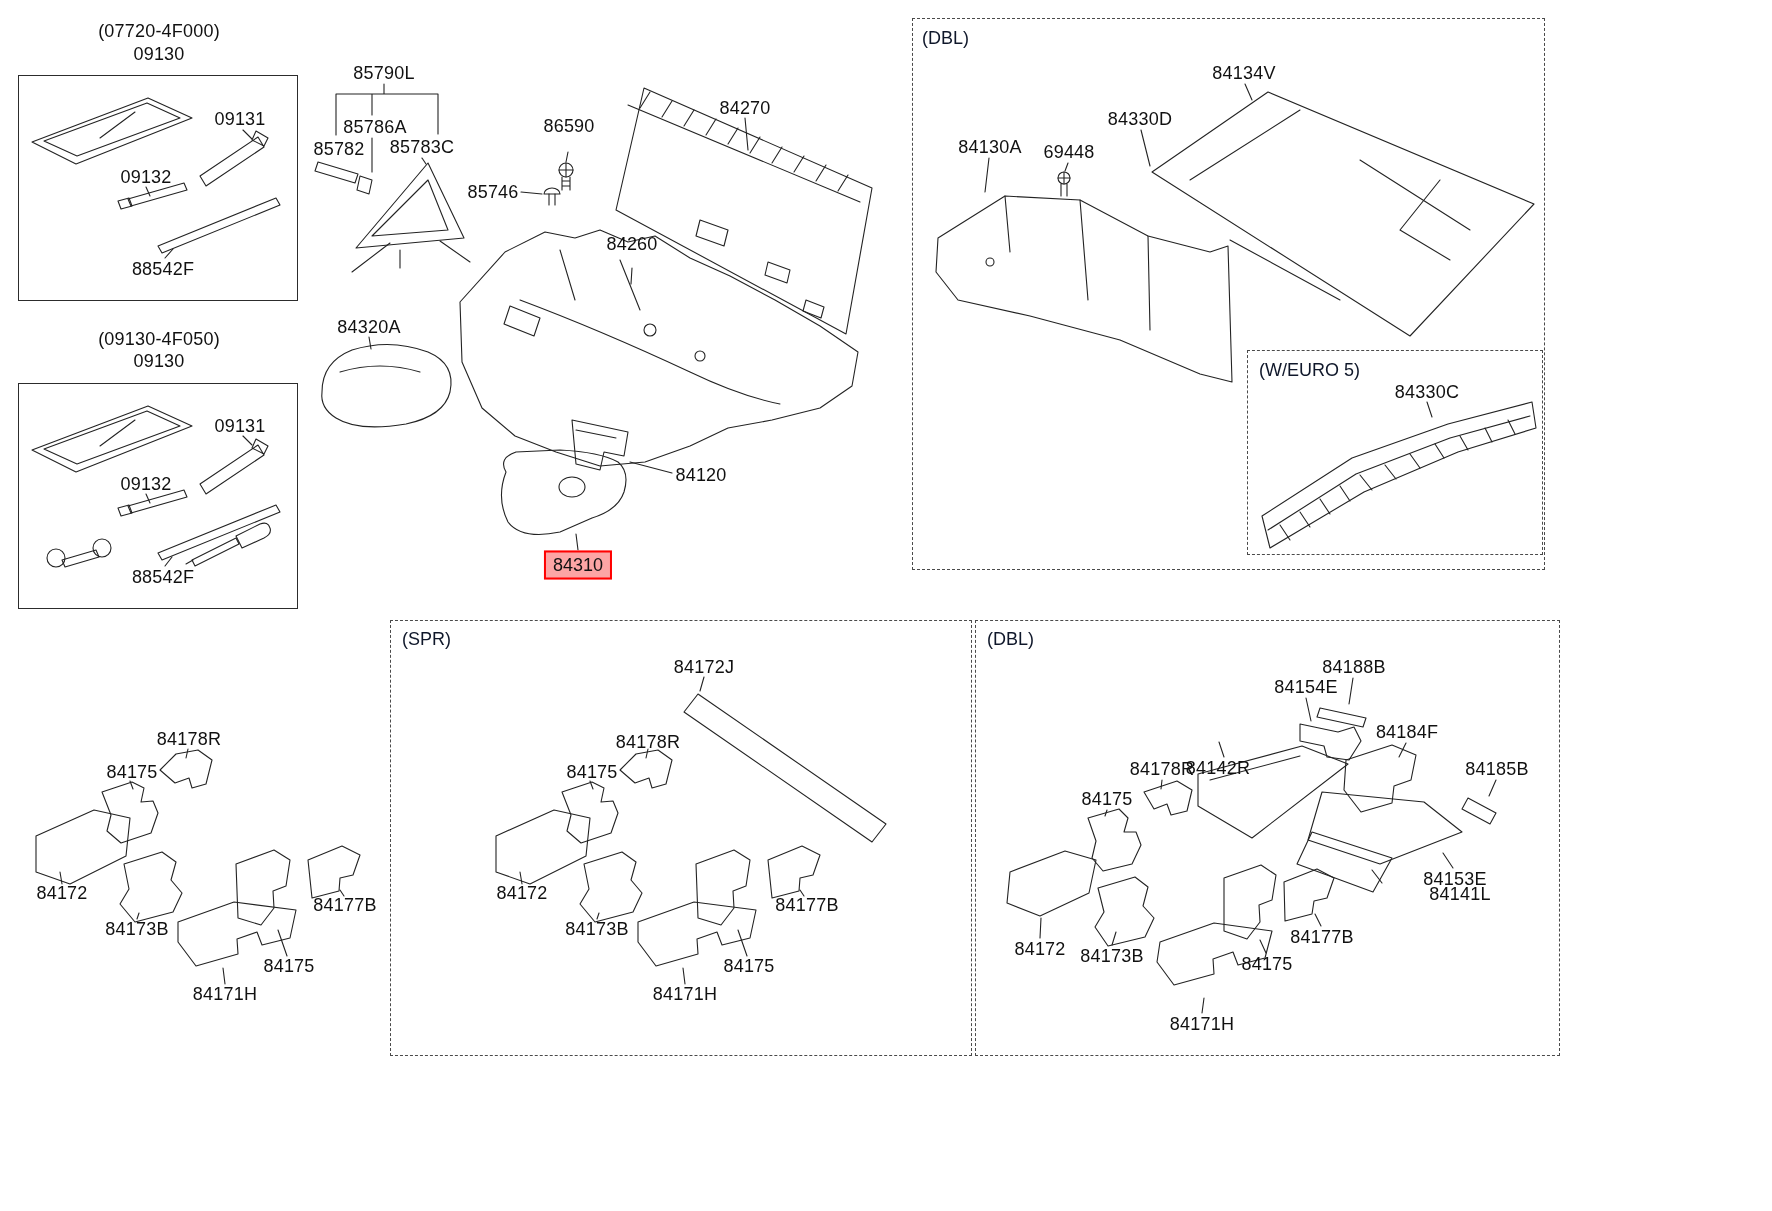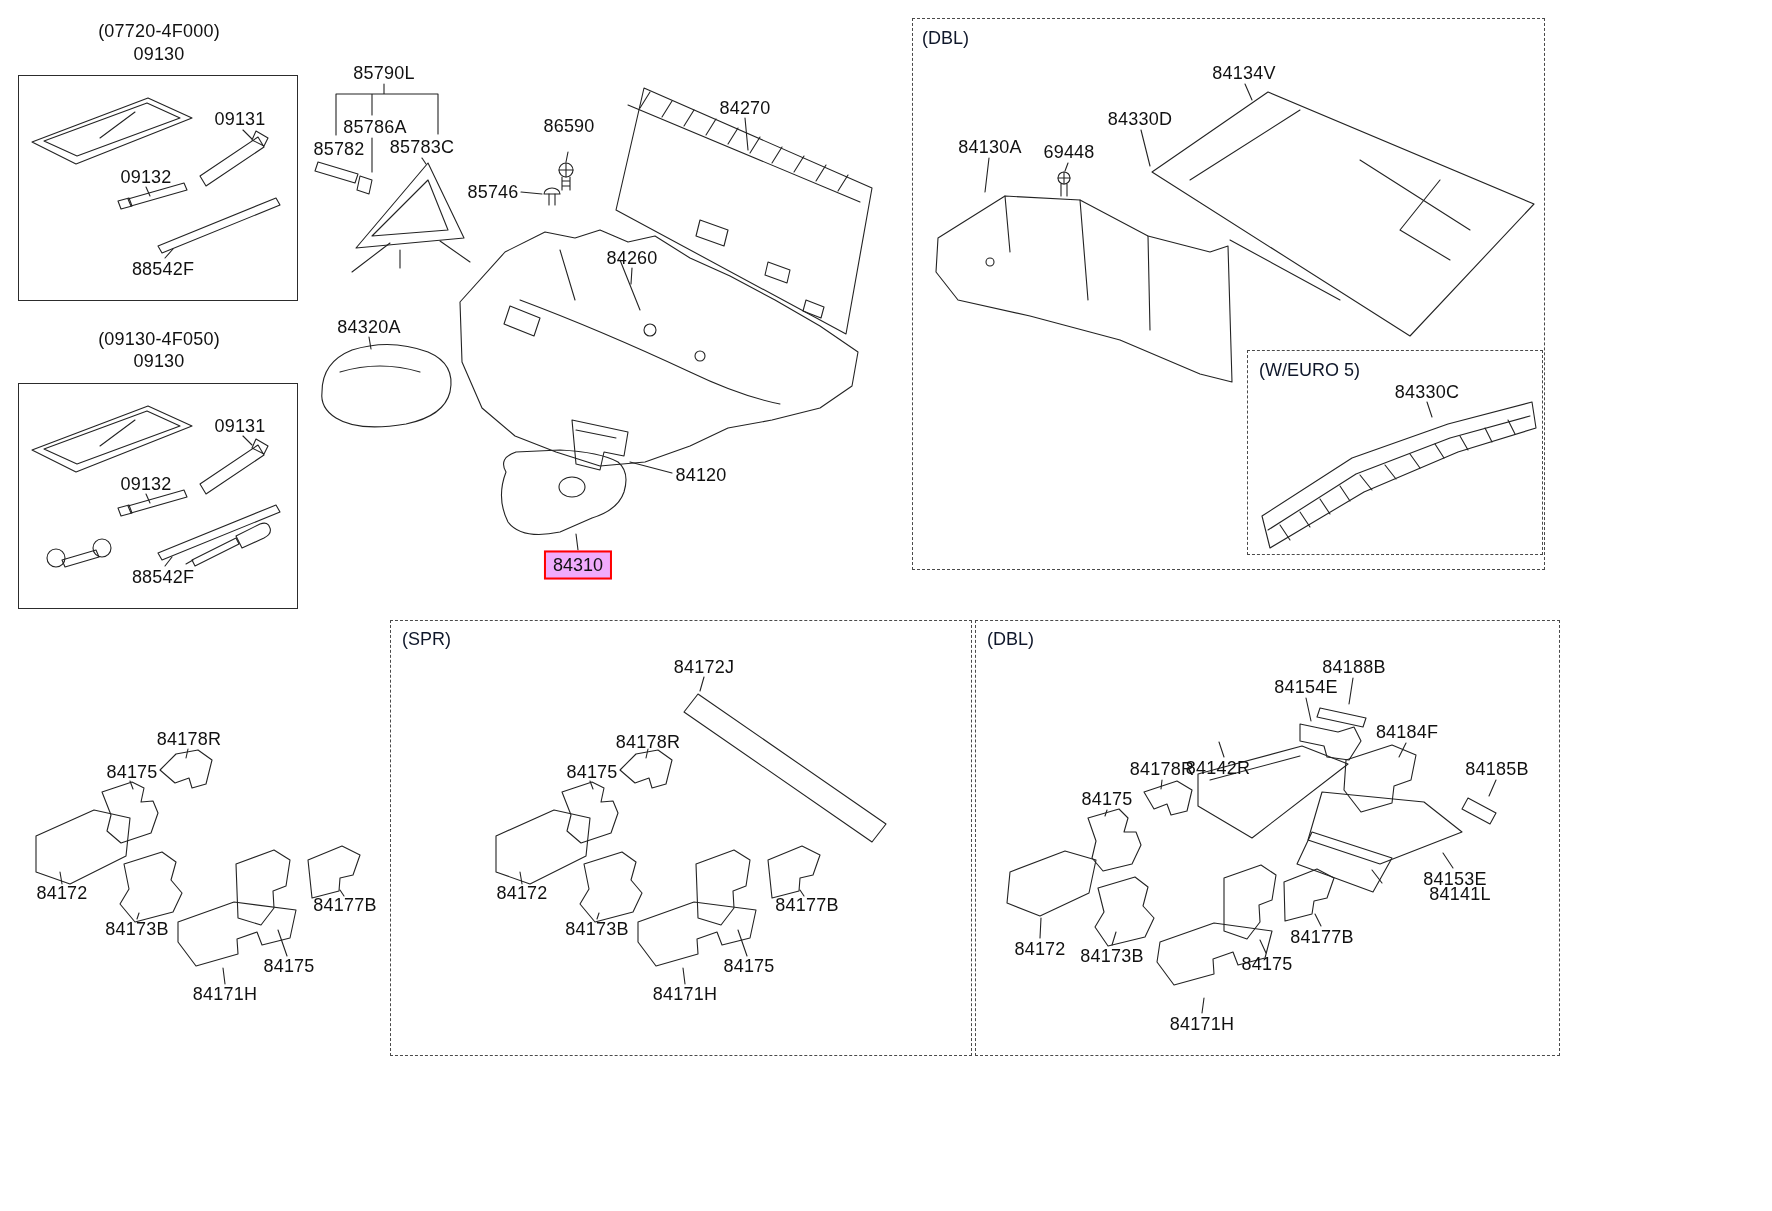--- a/index.html
+++ b/index.html
@@ -5,21 +5,21 @@
   html,body{margin:0;padding:0;background:#fff;}
   #canvas{position:relative;width:1772px;height:1211px;background:#ffffff;overflow:hidden;
           font-family:"Liberation Sans",sans-serif;}
   svg{position:absolute;left:0;top:0;}
   .lbl{position:absolute;transform:translate(-50%,-50%);font-size:18px;color:#111;
        white-space:nowrap;letter-spacing:0.2px;}
   .tag{position:absolute;font-size:18px;color:#0f172a;white-space:nowrap;}
   .solid-box{position:absolute;border:1.4px solid #2c2c2c;box-sizing:border-box;}
   .dash-box{position:absolute;border:1.5px dashed #4a4a4a;box-sizing:border-box;}
   .selected{position:absolute;transform:translate(-50%,-50%);font-size:18px;color:#111;
-            border:2px solid #ff0000;padding:2px 7px;background:#f0abfc;}
+            border:2px solid #ff0000;padding:2px 7px;background:#fca5a5;}
 </style>
 </head>
 <body>
 
 <div id="canvas">
 
   <svg width="1772" height="1211" viewBox="0 0 1772 1211" stroke="#232323" fill="none" stroke-width="1.1" stroke-linejoin="round" stroke-linecap="round">
 
     <g>
       <path d="M32,142 L148,98 L192,118 L76,164 Z"></path>
@@ -205,21 +205,21 @@
   <div class="lbl" style="left:146px;top:484px">09132</div>
   <div class="lbl" style="left:163px;top:577px">88542F</div>
 
   <div class="lbl" style="left:384px;top:73px">85790L</div>
   <div class="lbl" style="left:375px;top:127px">85786A</div>
   <div class="lbl" style="left:339px;top:149px">85782</div>
   <div class="lbl" style="left:422px;top:147px">85783C</div>
   <div class="lbl" style="left:569px;top:126px">86590</div>
   <div class="lbl" style="left:493px;top:192px">85746</div>
   <div class="lbl" style="left:745px;top:108px">84270</div>
-  <div class="lbl" style="left:632px;top:258px">84260</div>
+  <div class="lbl" style="left:632px;top:244px">84260</div>
   <div class="lbl" style="left:369px;top:327px">84320A</div>
   <div class="lbl" style="left:701px;top:475px">84120</div>
   <div class="selected" style="left:578px;top:565px">84310</div>
 
   <div class="tag" style="left:922px;top:28px">(DBL)</div>
   <div class="lbl" style="left:1244px;top:73px">84134V</div>
   <div class="lbl" style="left:1140px;top:119px">84330D</div>
   <div class="lbl" style="left:990px;top:147px">84130A</div>
   <div class="lbl" style="left:1069px;top:152px">69448</div>
   <div class="tag" style="left:1259px;top:360px">(W/EURO 5)</div>

